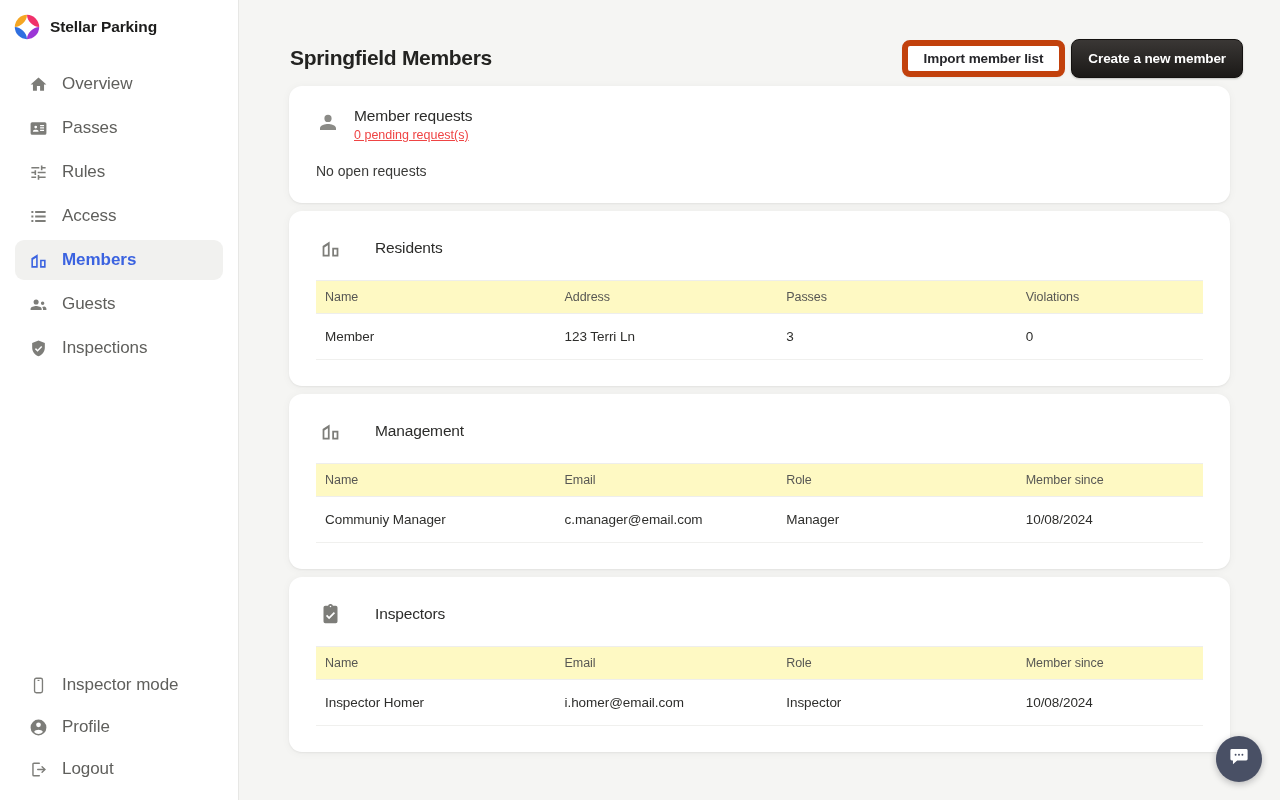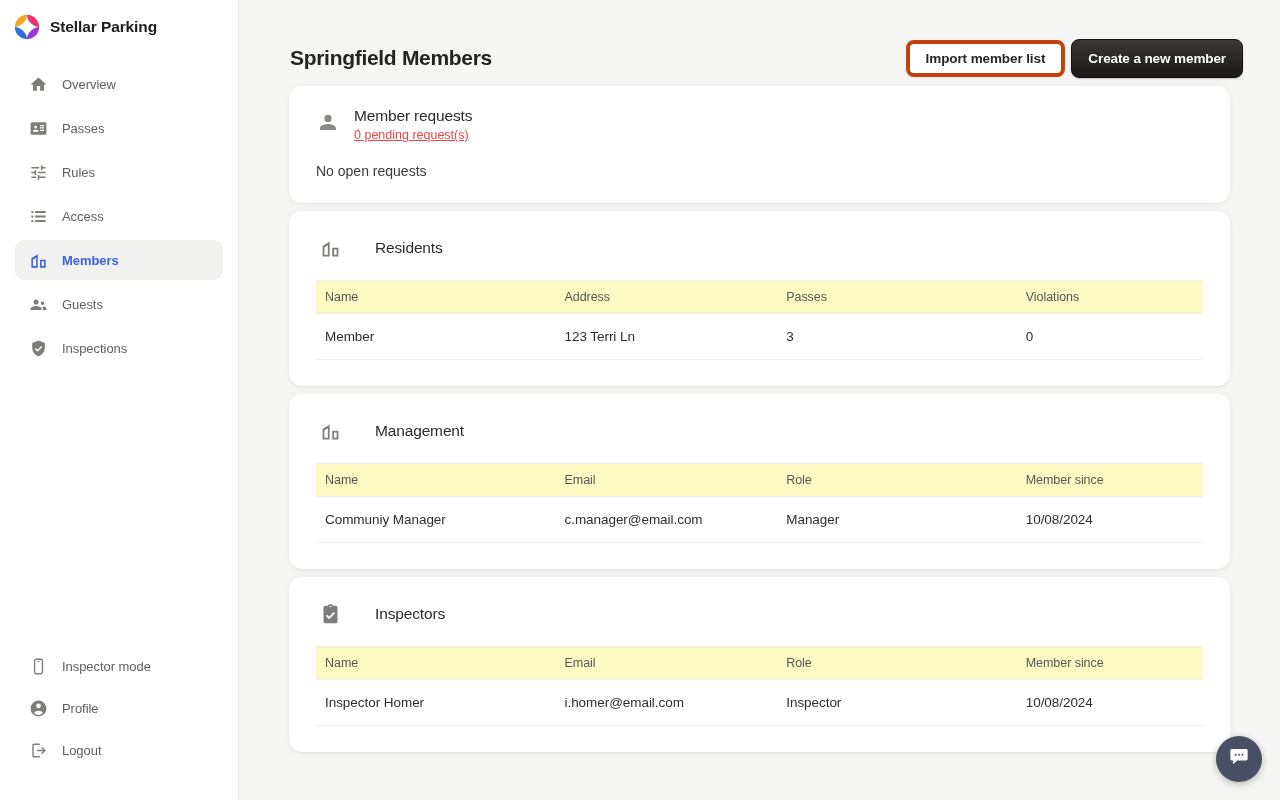--- a/index.html
+++ b/index.html
@@ -37,26 +37,26 @@
     height: 40px;
     margin: 4px 15px;
     padding: 0 13px;
     border-radius: 9px;
     cursor: pointer;
     color: #6d6d6a;
     text-decoration: none;
   }
   .nav-item .ic { width: 20px; height: 20px; flex: 0 0 20px; display: flex; align-items: center; justify-content: center; }
   .nav-item .ic svg { display: block; }
-  .nav-label { font-size: 13px; color: #5f5f5c; letter-spacing: -0.05px; }
+  .nav-label { font-size: 17px; color: #5f5f5c; letter-spacing: -0.05px; }
   .nav-item.active { background: #f1f1ef; }
   .nav-item.active .nav-label { color: #3b63e0; font-weight: 600; }
   .nav-item.active .ic svg { fill: #3b63e0; }
   .nav-spacer { flex: 1 1 auto; }
-  .nav-bottom { padding-bottom: 27px; }
+  .nav-bottom { padding-bottom: 8px; }
   .nav-bottom .nav-item { height: 38px; }
 
   
   .main {
     flex: 1 1 auto; height: 800px;
     background: #f5f5f3;
     overflow: hidden;
     position: relative;
   }
   .page-header {
@@ -74,21 +74,21 @@
     font-size: 13.5px; font-weight: 600;
     border-radius: 8px;
     padding: 0 16px; height: 37px;
     display: inline-flex; align-items: center; justify-content: center;
     cursor: pointer;
     letter-spacing: -0.1px;
     white-space: nowrap;
   }
   .btn-secondary {
     background: #ffffff; color: #26262a;
-    border: 4px solid #c2410c;
+    border: 6px solid #c2410c;
     box-shadow: 0 1px 2px rgba(16,16,14,0.05);
   }
   .btn-primary {
     background: linear-gradient(180deg,#3a3735 0%, #1b1917 100%);
     color: #ffffff;
     border: 1px solid #141210;
     box-shadow: 0 1px 2px rgba(16,16,14,0.22);
     height: 39px;
   }
 

